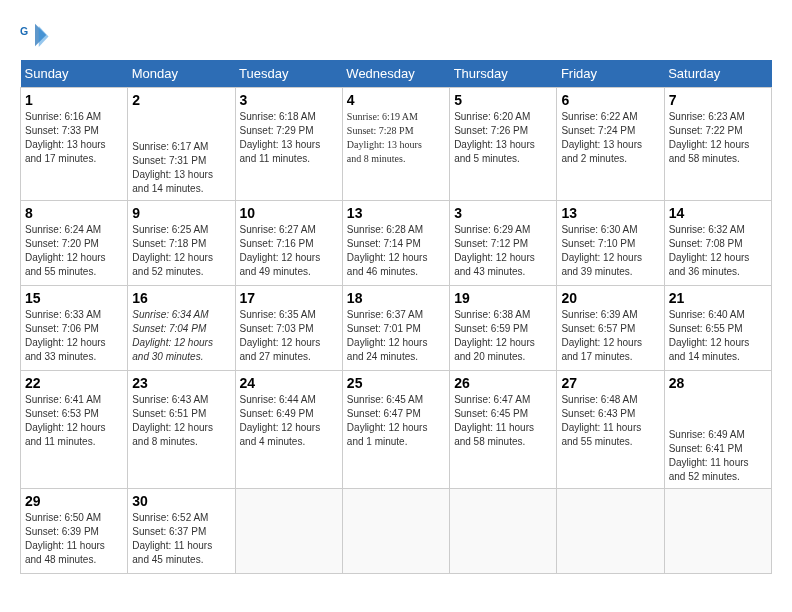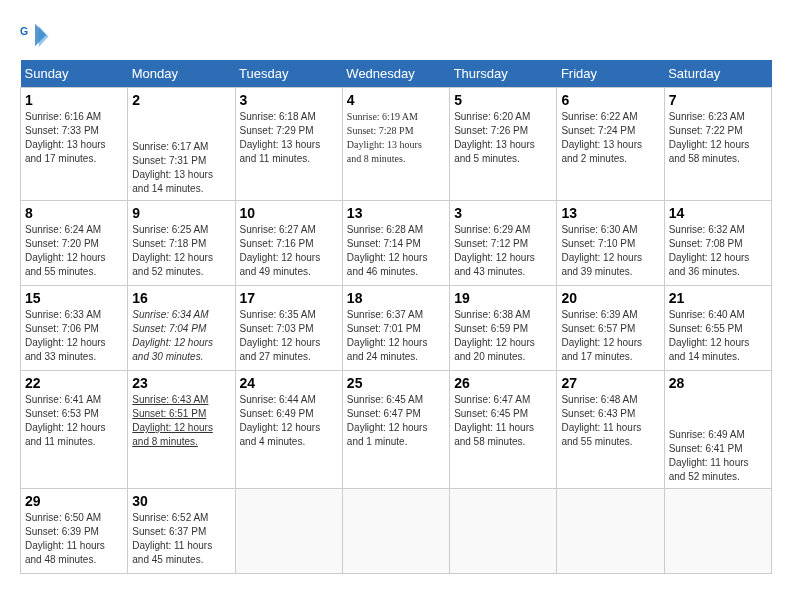--- a/index.html
+++ b/index.html
@@ -271,21 +271,21 @@
       <tr class="week-row">
         <td>
           <span class="day-number">22</span>
           <div class="day-info" style="white-space: pre-line;">Sunrise: 6:41 AM
 Sunset: 6:53 PM
 Daylight: 12 hours
 and 11 minutes.</div>
         </td>
         <td>
           <span class="day-number">23</span>
-          <div class="day-info" style="white-space: pre-line; text-decoration: underline;">Sunrise: 6:43 AM
+          <div class="day-info" style="white-space: pre-line;">Sunrise: 6:43 AM
 Sunset: 6:51 PM
 Daylight: 12 hours
 and 8 minutes.</div>
         </td>
         <td>
           <span class="day-number">24</span>
           <div class="day-info" style="white-space: pre-line;">Sunrise: 6:44 AM
 Sunset: 6:49 PM
 Daylight: 12 hours
 and 4 minutes.</div>

